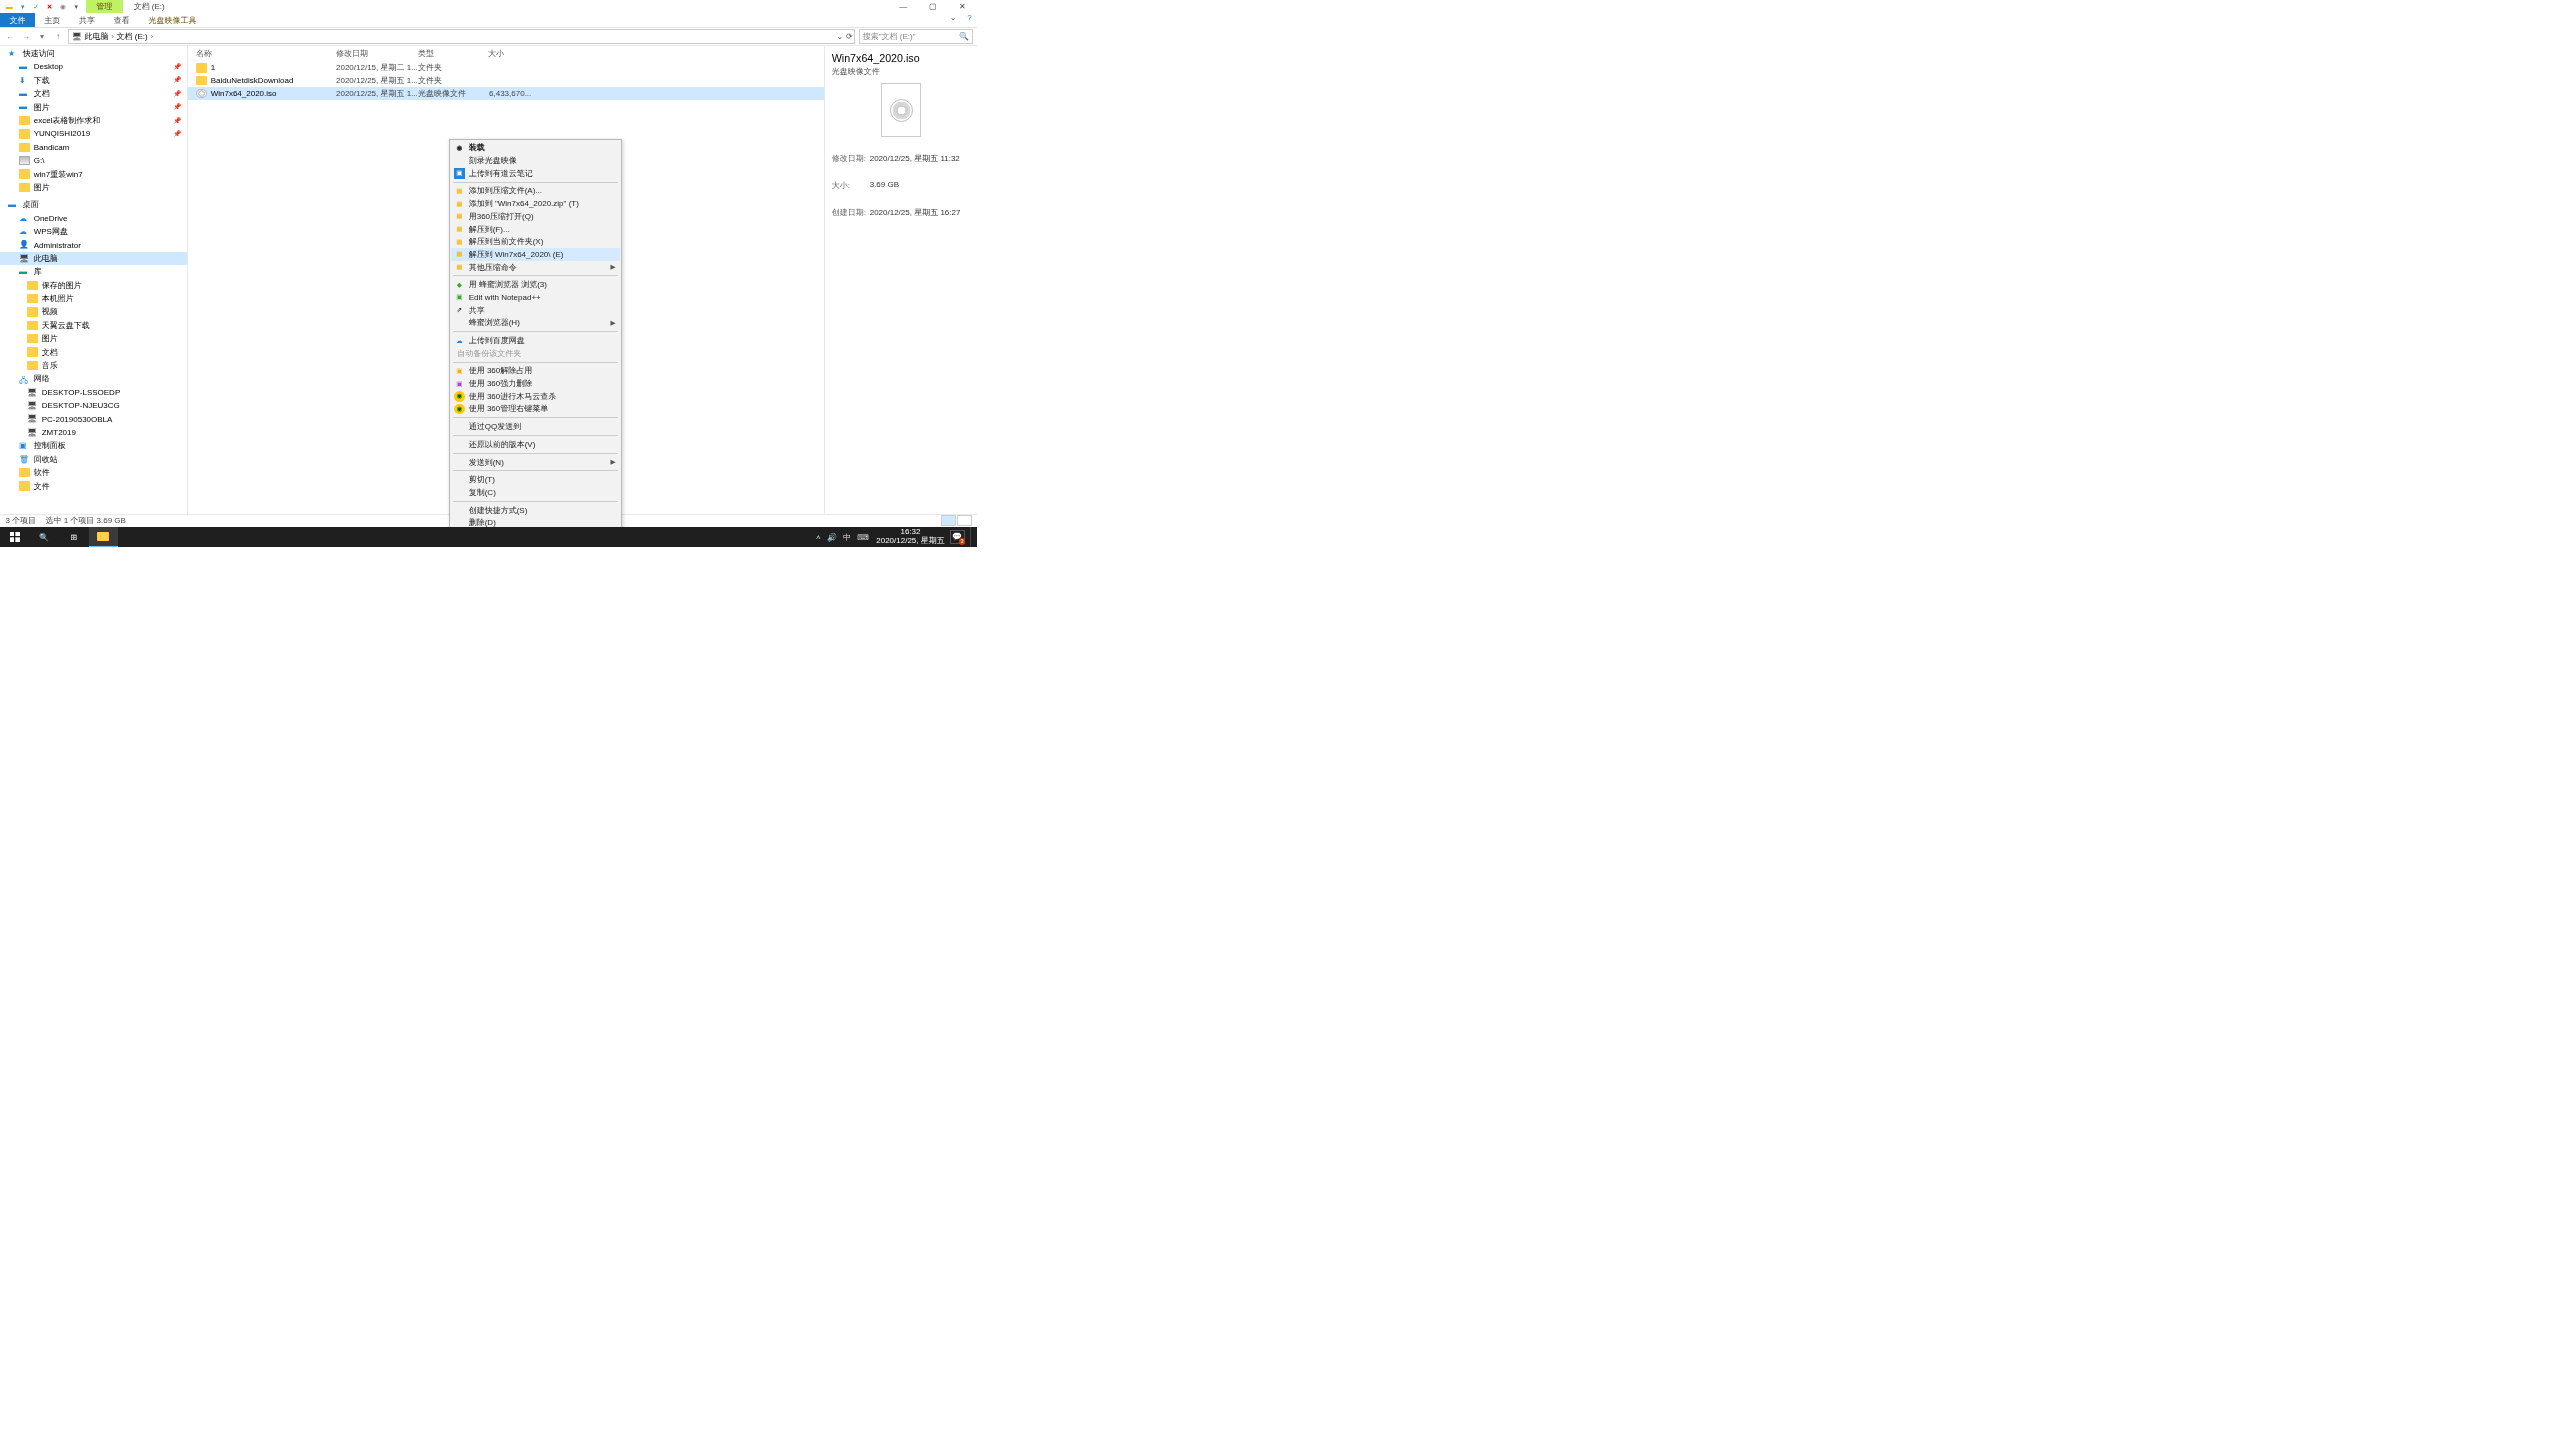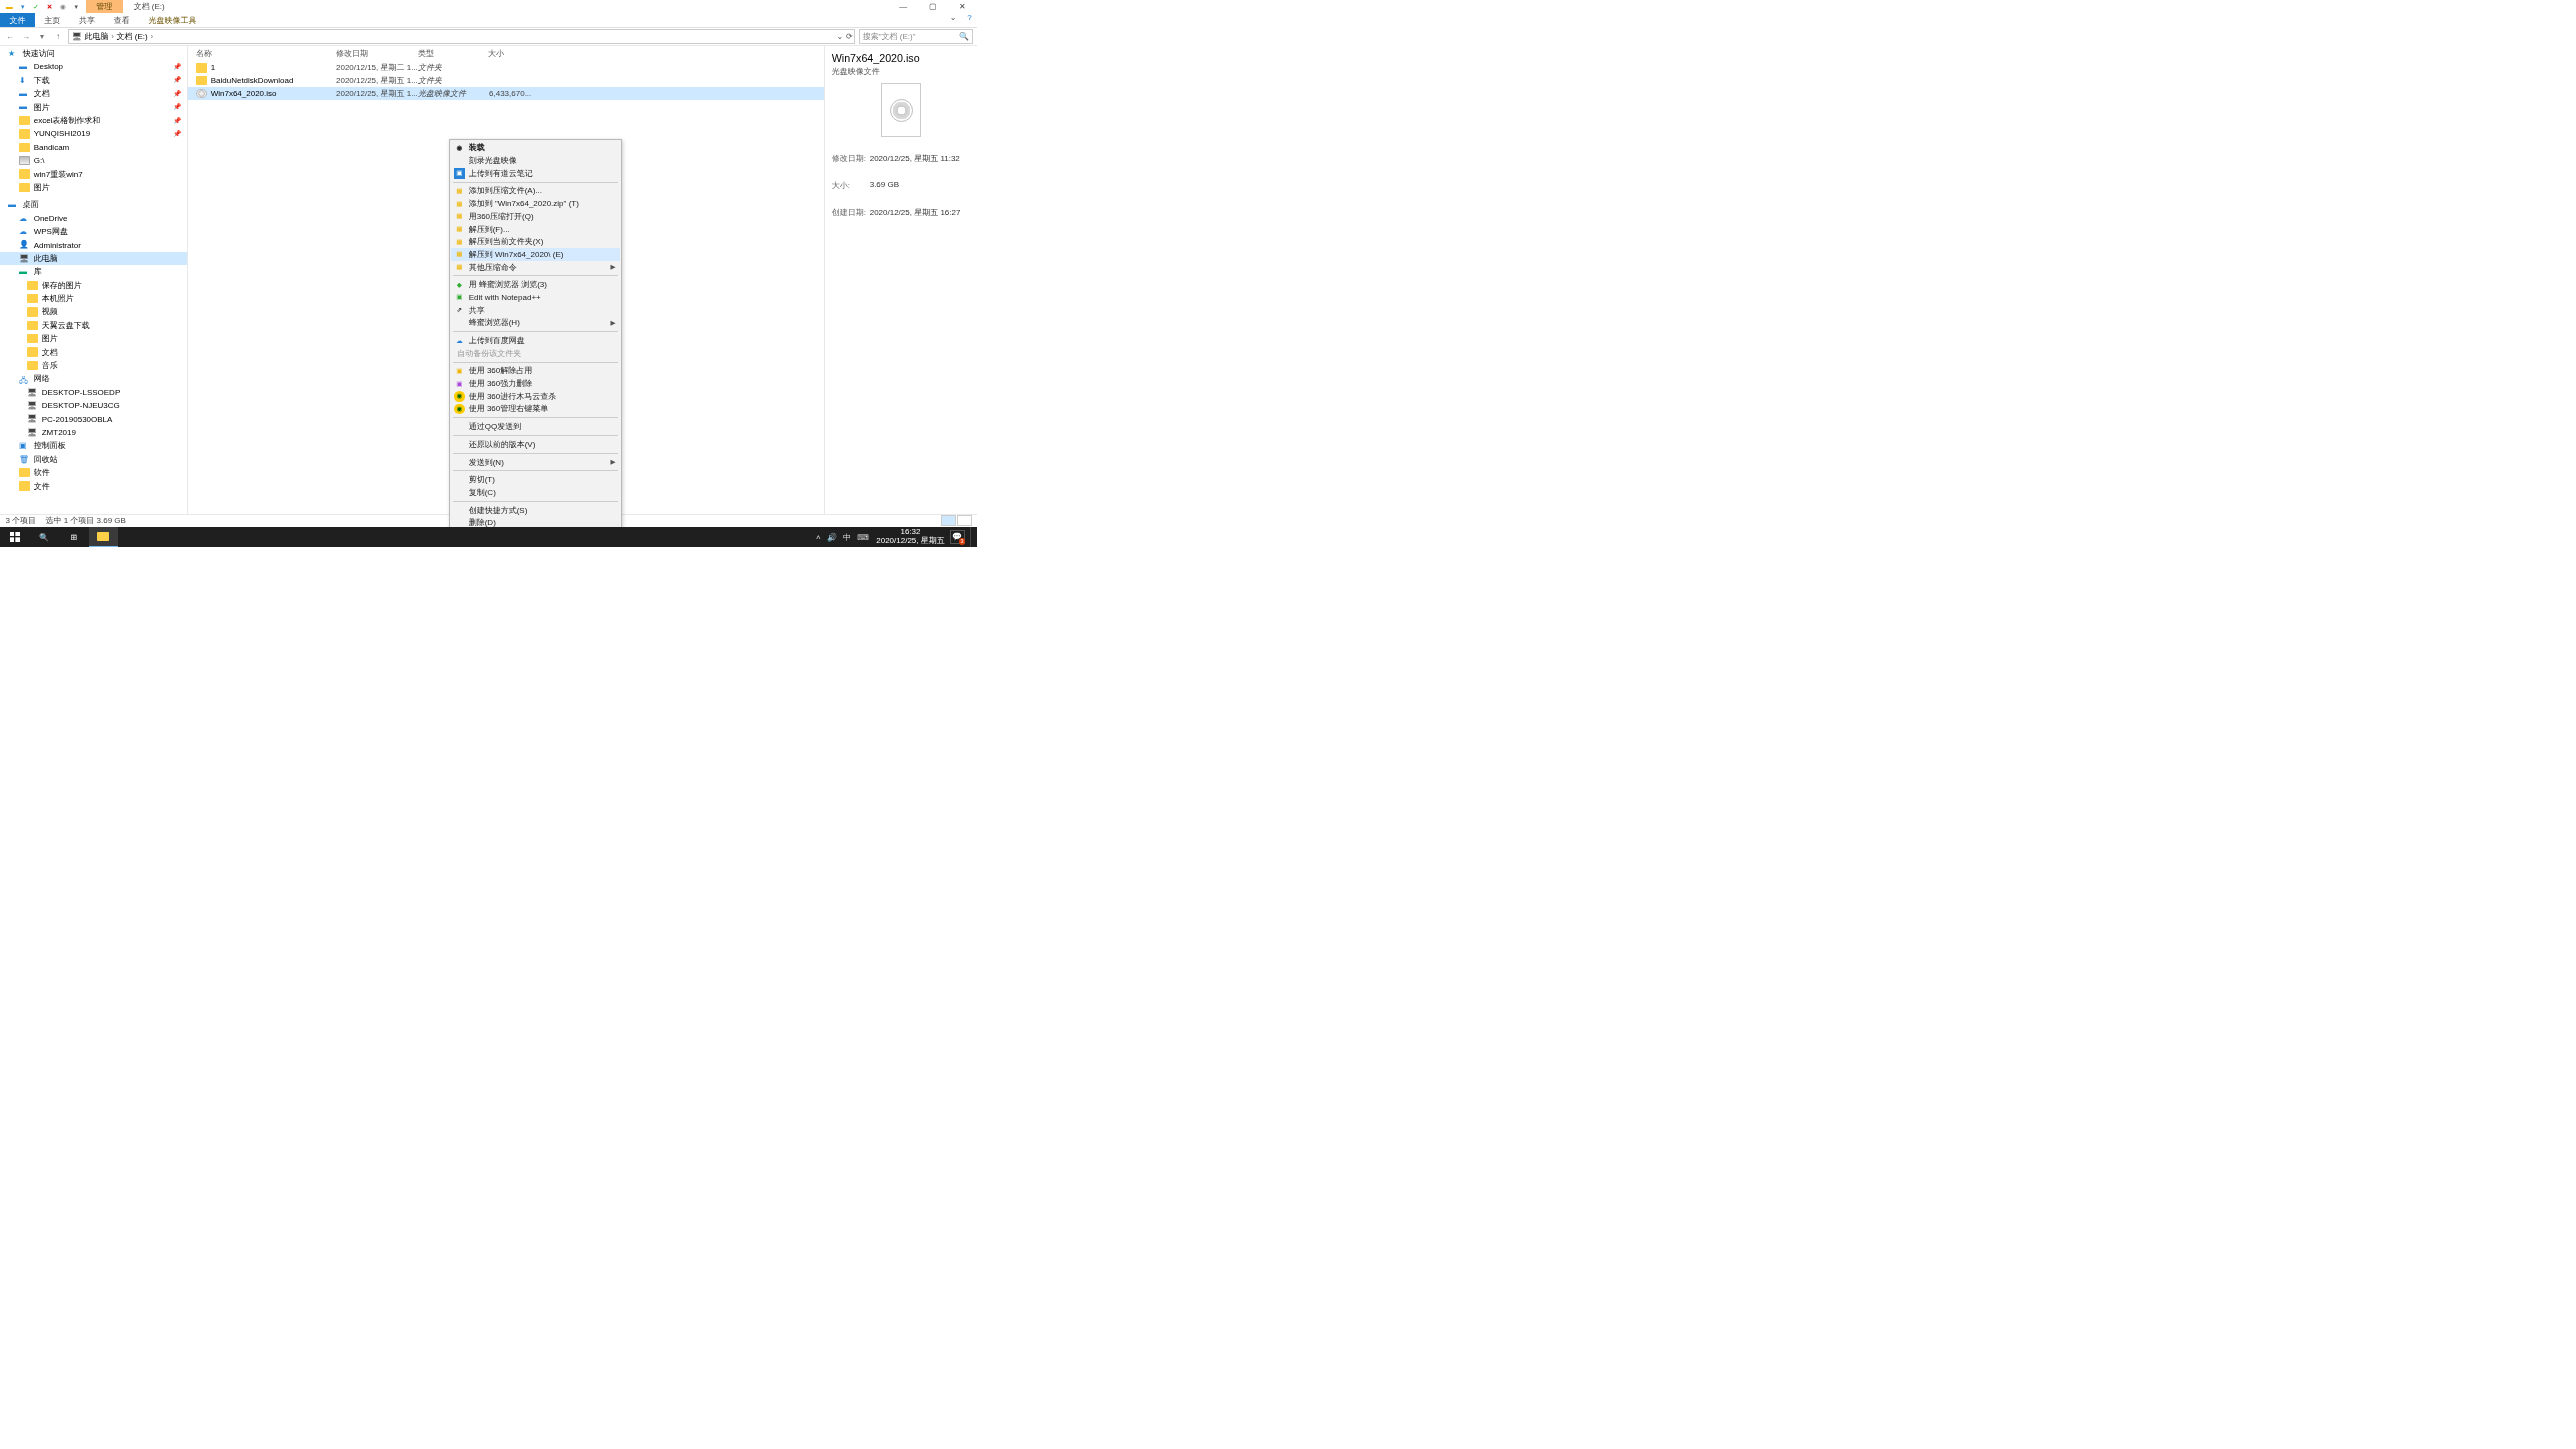--- a/index.html
+++ b/index.html
@@ -2,21 +2,21 @@
 <html><head>
 <meta charset="utf-8">
 <style>
 * { margin: 0; padding: 0; box-sizing: border-box; font-family: "Microsoft YaHei", "Segoe UI", sans-serif; font-size: 8px; }
 body { width: 977px; height: 547px; background: #fff; overflow: hidden; position: relative; }
 
 
 .titlebar { height: 13.4px; background: #fff; display: flex; align-items: center; border-bottom: 0px; }
 .qat { display: flex; gap: 2.7px; padding: 0 4px; align-items: center; }
 .qat span { width: 10.7px; height: 10.7px; display: inline-flex; align-items: center; justify-content: center; font-size: 6.7px; }
-.tab-title { background: #fdba74; color: #5b4200; padding: 1.3px 10.7px; height: 13.4px; display: flex; align-items: center; }
+.tab-title { background: #bef264; color: #5b4200; padding: 1.3px 10.7px; height: 13.4px; display: flex; align-items: center; }
 .loc-title { padding: 1.3px 10.7px; color: #444; }
 .win-controls { margin-left: auto; display: flex; }
 .win-controls span { width: 29.5px; height: 13.4px; display: inline-flex; align-items: center; justify-content: center; color: #444; }
 
 
 .ribbon { height: 14.8px; background: #fff; display: flex; border-bottom: 0.7px solid #e0e0e0; align-items: stretch; }
 .ribbon .rtab { padding: 0 9.4px; display: flex; align-items: center; color: #444; }
 .ribbon .rtab.file { background: #1979ca; color: #fff; }
 .ribbon .rtab.tool { color: #6b5200; }
 
@@ -52,21 +52,21 @@
 .content { flex: 1; display: flex; }
 .list { flex: 1; position: relative; }
 .list-hdr { display: flex; height: 16px; align-items: center; color: #555; border-bottom: 0px; }
 .col-name { width: 148px; padding-left: 8px; }
 .col-date { width: 82px; }
 .col-type { width: 70px; }
 .col-size { width: 46px; }
 .row { display: flex; height: 12.7px; align-items: center; }
 .row .c1 { width: 148px; padding-left: 8px; display: flex; align-items: center; gap: 4px; }
 .row .c2 { width: 82px; color: #444; white-space: nowrap; overflow: hidden; text-overflow: ellipsis; }
-.row .c3 { width: 70px; color: #444; font-style: italic; }
+.row .c3 { width: 70px; color: #444; }
 .row .c4 { width: 46px; text-align: right; padding-right: 2.7px; color: #444; white-space: nowrap; overflow: hidden; text-overflow: ellipsis;}
 .row.sel { background: #cde8ff; }
 .fico { width: 10.7px; height: 9.4px; display: inline-block; }
 .fico.folder { background: #ffcf48; border-radius: 0.7px; }
 .fico.iso { background: radial-gradient(circle,#eee 35%,#ccc 36%,#ccc 60%,#eee 61%); border-radius: 50%; border: 0.7px solid #bbb; }
 
 
 .details { width: 153px; border-left: 0.7px solid #e8e8e8; padding: 6.7px 6.7px; }
 .details h2 { font-size: 10.7px; font-weight: 400; margin-bottom: 1.3px; }
 .details .sub { color: #555; margin-bottom: 5.4px; }

